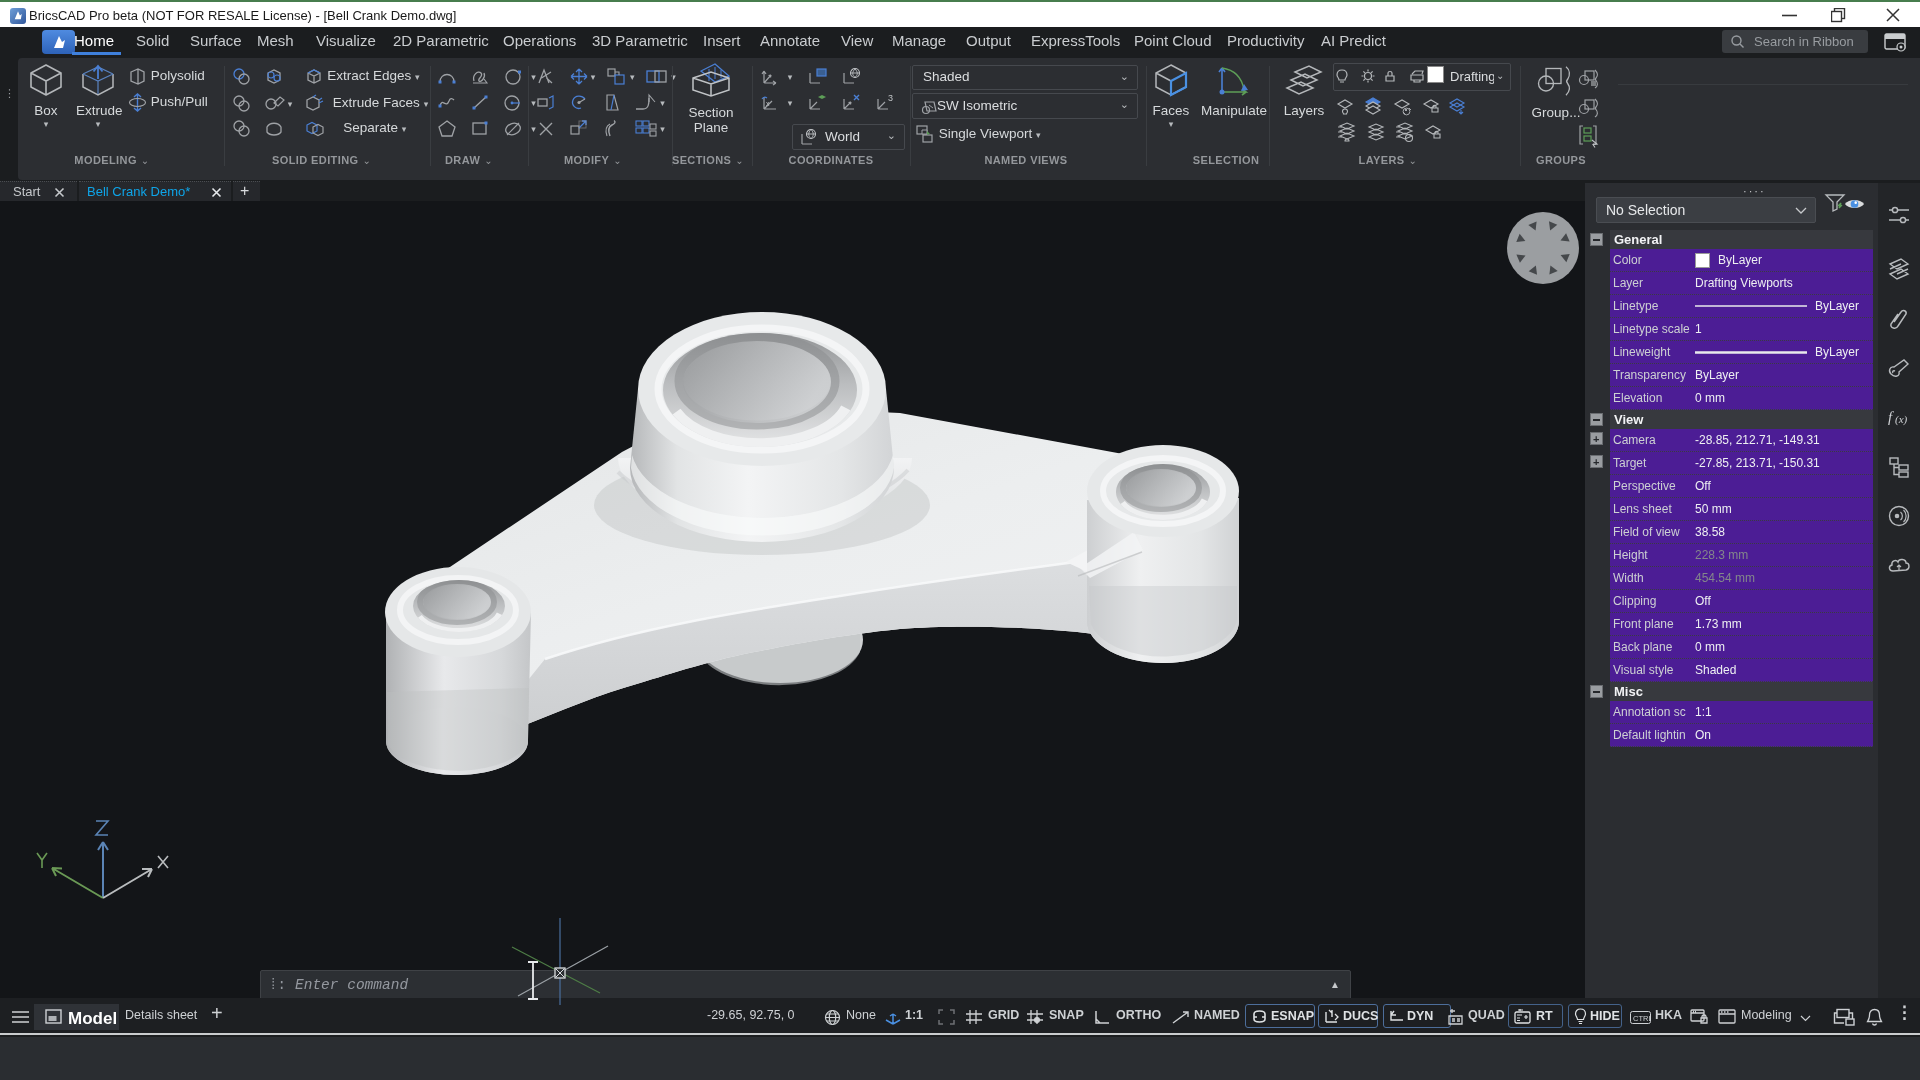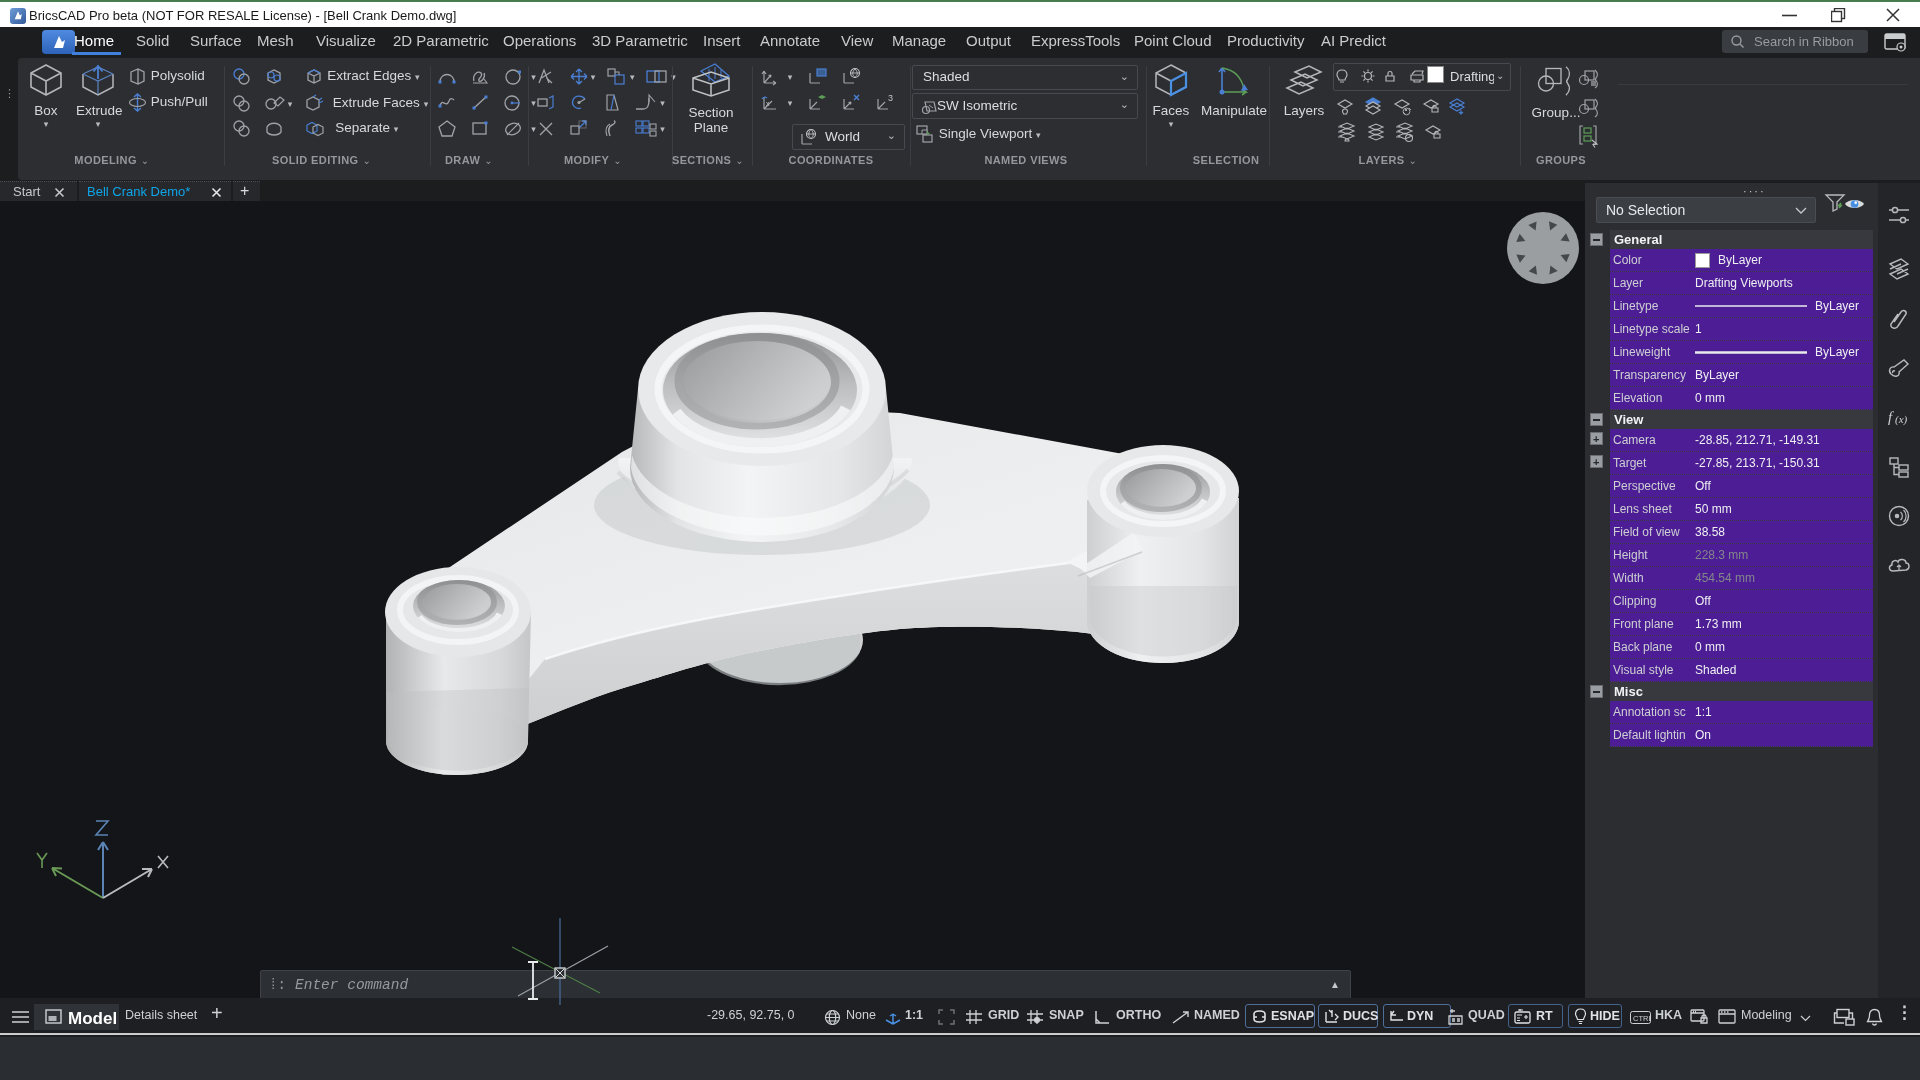--- a/index.html
+++ b/index.html
@@ -205,21 +205,21 @@
           <circle cx="7" cy="7" r="5" stroke="#9fa2a6" stroke-width="1.3" fill="none"></circle>
           <circle cx="12" cy="12" r="5" stroke="#9fa2a6" stroke-width="1.3" fill="none"></circle>
         </svg>
       <svg class="ric" style="margin-left:8px" width="20" height="19" viewBox="0 0 20 19">
           <path d="M3 8 C6 3 14 3 17 8 L17 13 C14 17 6 17 3 13 Z" stroke="#9fa2a6" stroke-width="1.3" fill="none"></path>
         </svg>
       <svg class="ric" style="margin-left:16px" width="22" height="19" viewBox="0 0 22 19">
           <path d="M3 6 L8 3.5 L13 6 L13 12 L8 14.5 L3 12 Z" stroke="#4a7fd4" stroke-width="1.2" fill="none"></path>
           <path d="M9 8 L14 5.5 L19 8 L19 14 L14 16.5 L9 14 Z" stroke="#9fa2a6" stroke-width="1.2" fill="none"></path>
         </svg>
-      <span style="margin-left:6px"> Separate  <span class="dna">▾</span></span>
+      <span style="margin-left:14px"> Separate  <span class="dna">▾</span></span>
     </div>
     <div class="rlabel" style="left:254px;width:92px">SOLID EDITING<span class="lc">⌄</span></div>
     <div class="rsep" style="left:412px"></div>
 
     <div class="smallrow" style="left:419px;top:9px">
       <svg class="ric" width="20" height="19" viewBox="0 0 20 19">
           <path d="M3 15 C3 5 17 5 17 15" stroke="#9fa2a6" stroke-width="1.3" fill="none"></path>
           <rect x="1.5" y="13.5" width="3" height="3" fill="#4a7fd4"></rect>
           <rect x="15.5" y="13.5" width="3" height="3" fill="#4a7fd4"></rect>
         </svg>

